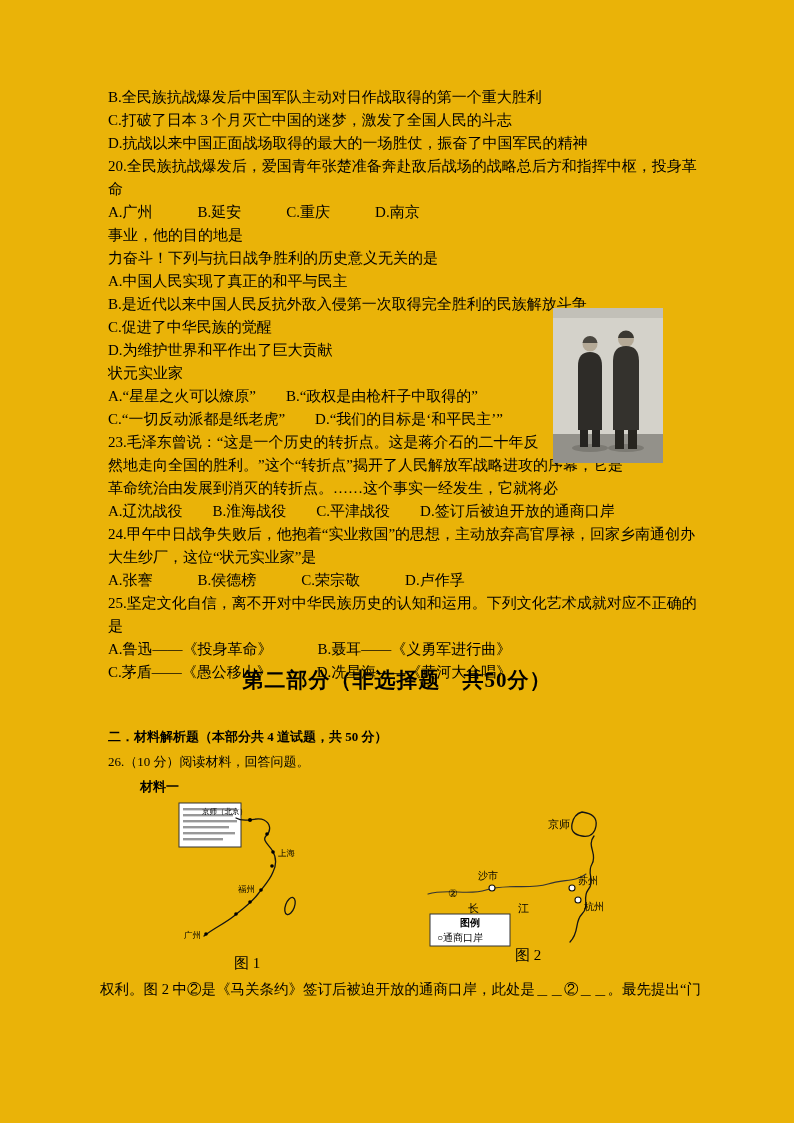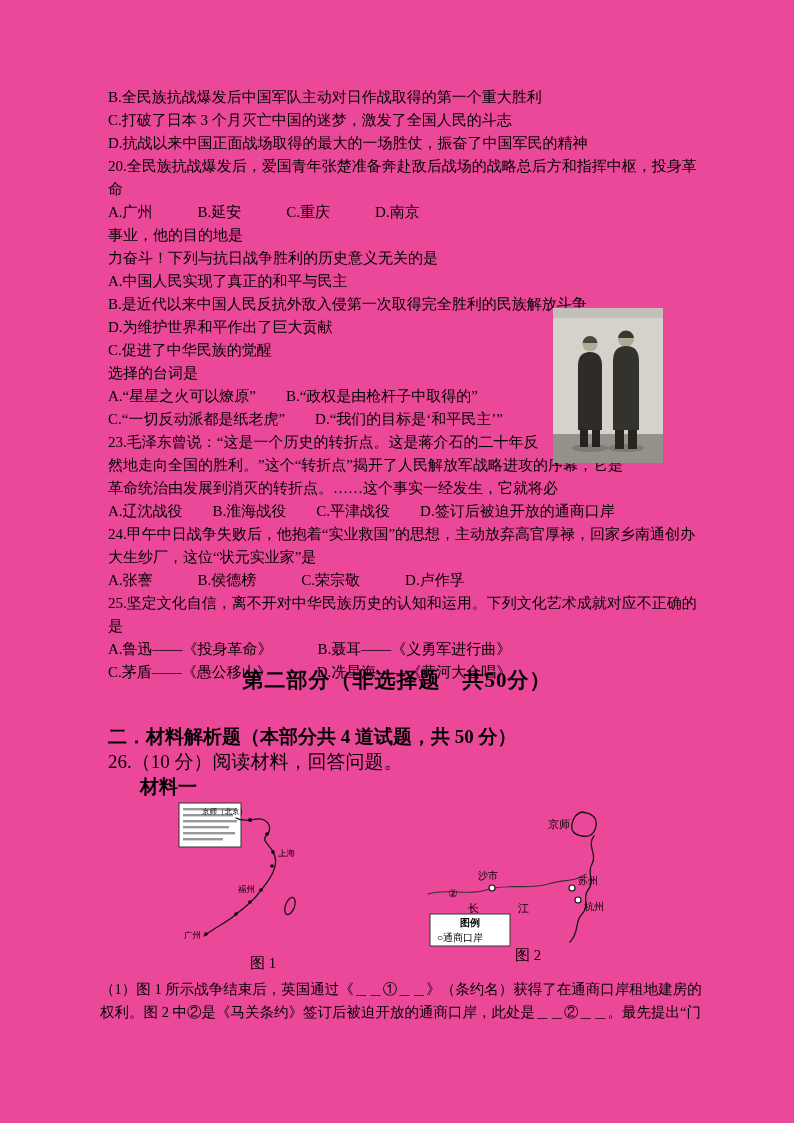--- a/index.html
+++ b/index.html
@@ -1,42 +1,42 @@
 <!DOCTYPE html>
 <html><head>
 <meta charset="utf-8">
 <style>
   * { margin:0; padding:0; box-sizing:border-box; }
   html,body { background:#ffffff; }
   body {
     width:794px; height:1123px; position:relative; overflow:hidden;
     font-family:"Liberation Serif","DejaVu Serif",serif; color:#000;
   }
-  .page { position:absolute; inset:0; background:#ec4899; }
+  .page { position:absolute; inset:0; background:#eab308; }
   .block { position:absolute; }
   .line { font-size:15px; line-height:23px; white-space:pre-wrap; }
   #top-block { left:108px; top:86px; width:602px; }
   #section-heading {
     position:absolute; left:0; top:664px; width:794px; height:32px;
     text-align:center; font-size:21px; font-weight:bold; line-height:32px;
     letter-spacing:1px;
   }
   #mid-block { left:108px; top:724px; width:602px; }
-  #mid-block .line { line-height:25px; font-size:19px; }
+  #mid-block .line { line-height:25px; font-size:13px; }
   .bold { font-weight:bold; }
   .indent { padding-left:32px; }
   #bottom-block { left:100px; top:978px; width:606px; }
   #bottom-block .line { font-size:14.5px; }
   
   #photo { position:absolute; left:553px; top:308px; width:110px; height:155px; }
   
   #fig1 { position:absolute; left:176px; top:800px; width:158px; height:152px; }
   #fig2 { position:absolute; left:424px; top:800px; width:208px; height:152px; }
   .caption { position:absolute; text-align:center; font-size:15px; }
-  #cap1 { left:184px; top:954px; width:158px; }
+  #cap1 { left:168px; top:954px; width:158px; }
   #cap2 { left:424px; top:946px; width:208px; }
   
   svg text { font-family:"Liberation Serif","DejaVu Serif",serif; fill:#000; }
   .coast { fill:none; stroke:#141414; stroke-width:1.3; stroke-linecap:round; }
   .river { fill:none; stroke:#333; stroke-width:1.1; stroke-linecap:round; }
   .box   { fill:#ffffff; stroke:#333; stroke-width:1; }
   .ph    { fill:#989898; }
   .dot   { fill:#000; }
   .port  { fill:#fff; stroke:#111; stroke-width:1.1; }
   .t7 { font-size:7.5px; }
@@ -52,23 +52,23 @@
   <div id="top-block" class="block">
       <div class="line">B.全民族抗战爆发后中国军队主动对日作战取得的第一个重大胜利</div>
       <div class="line">C.打破了日本 3 个月灭亡中国的迷梦，激发了全国人民的斗志</div>
       <div class="line">D.抗战以来中国正面战场取得的最大的一场胜仗，振奋了中国军民的精神</div>
       <div class="line">20.全民族抗战爆发后，爱国青年张楚准备奔赴敌后战场的战略总后方和指挥中枢，投身革命</div>
       <div class="line">A.广州　　　B.延安　　　C.重庆　　　D.南京</div>
       <div class="line">事业，他的目的地是</div>
       <div class="line">力奋斗！下列与抗日战争胜利的历史意义无关的是</div>
       <div class="line">A.中国人民实现了真正的和平与民主</div>
       <div class="line">B.是近代以来中国人民反抗外敌入侵第一次取得完全胜利的民族解放斗争</div>
+      <div class="line">C.促进了中华民族的觉醒</div>
       <div class="line">D.为维护世界和平作出了巨大贡献</div>
-      <div class="line">C.促进了中华民族的觉醒</div>
-      <div class="line">选择的台词是</div>
+      <div class="line">状元实业家</div>
       <div class="line">A.“星星之火可以燎原”　　B.“政权是由枪杆子中取得的”</div>
       <div class="line">C.“一切反动派都是纸老虎”　　D.“我们的目标是‘和平民主’”</div>
       <div class="line">23.毛泽东曾说：“这是一个历史的转折点。这是蒋介石的二十年反</div>
       <div class="line">然地走向全国的胜利。”这个“转折点”揭开了人民解放军战略进攻的序幕，它是</div>
       <div class="line">革命统治由发展到消灭的转折点。……这个事实一经发生，它就将必</div>
       <div class="line">A.辽沈战役　　B.淮海战役　　C.平津战役　　D.签订后被迫开放的通商口岸</div>
       <div class="line">24.甲午中日战争失败后，他抱着“实业救国”的思想，主动放弃高官厚禄，回家乡南通创办</div>
       <div class="line">大生纱厂，这位“状元实业家”是</div>
       <div class="line">A.张謇　　　B.侯德榜　　　C.荣宗敬　　　D.卢作孚</div>
       <div class="line">25.坚定文化自信，离不开对中华民族历史的认知和运用。下列文化艺术成就对应不正确的是</div>
@@ -151,17 +151,16 @@
     <text class="t10" x="160" y="110">杭州</text>
     <rect x="6" y="114" width="80" height="32" class="box"></rect>
     <text class="t10" x="46" y="126" text-anchor="middle" style="font-weight:bold">图例</text>
     <text class="t10" x="13" y="141">○通商口岸</text>
   </svg>
 
   <div class="caption" id="cap1">图 1</div>
   <div class="caption" id="cap2">图 2</div>
 
   <div id="bottom-block" class="block">
-      <div class="line">（1）图 1 所示战争结束后，英国通过《＿＿①＿＿》（条约名）获得了在通商口岸租地建房的</div>
       <div class="line">权利。图 2 中②是《马关条约》签订后被迫开放的通商口岸，此处是＿＿②＿＿。最先提出“门</div>
     </div>
 
 </div>
 
 </body></html>

